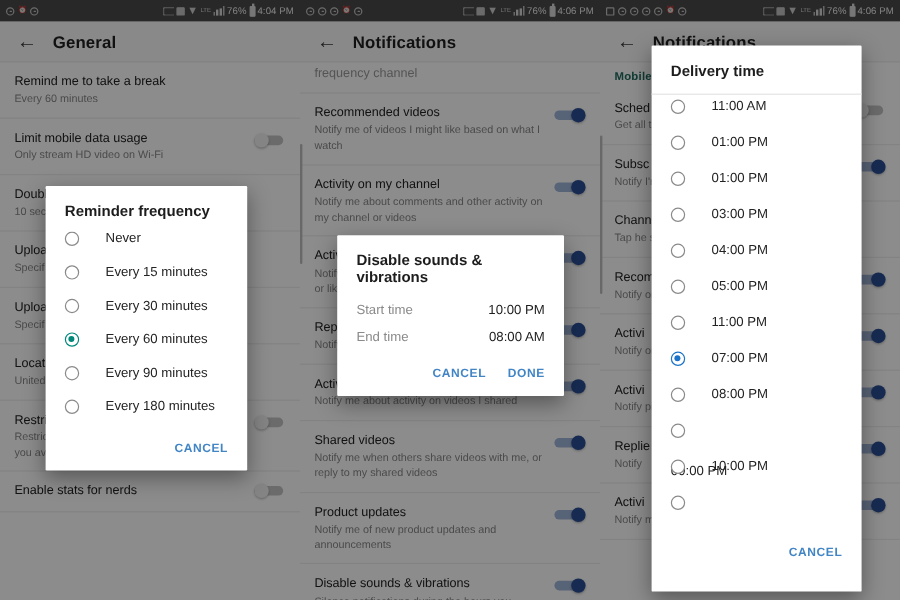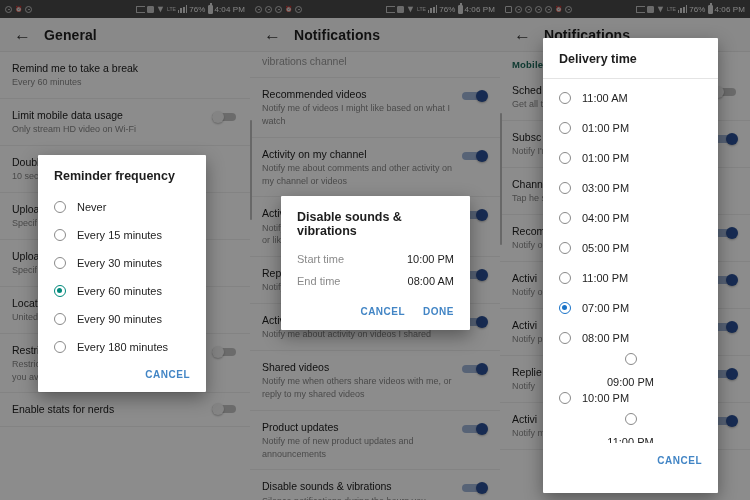--- a/index.html
+++ b/index.html
@@ -118,21 +118,21 @@
     border-radius: 1px;
   }
   .dlg-title {
     font-size: 12.5px; font-weight: bold; color: #1d1d1d;
     padding: 14px 20px 10px 16px;
   }
   .dlg-title.sep { border-bottom: 1px solid #e4e4e4; padding-bottom: 12px; }
 
   
   .radio-row {
-    display: flex; align-items: center; gap: 11px;
+    display: flex; gap: 22px;
     padding: 0 16px; height: 28px;
   }
   .radio {
     flex: 0 0 auto; width: 12px; height: 12px; border-radius: 50%;
     border: 1.4px solid #8a8a8a; position: relative; background: #fff;
   }
   .radio.sel { border-color: #00897b; }
   .radio.sel::after {
     content: ""; position: absolute; left: 2.2px; top: 2.2px;
     width: 5.2px; height: 5.2px; border-radius: 50%; background: #00897b;
@@ -324,21 +324,21 @@
     <div class="appbar">
       <span class="back-arrow">←</span>
       <span class="appbar-title">Notifications</span>
     </div>
 
     <div class="vscroll" style="top:120px; height:100px;"></div>
 
     <div class="list">
       <div class="row nosub" style="padding-top:0;padding-bottom:6px;">
         <div class="row-txt">
-          <div class="row-title" style="color:#9a9a9a;">vibrations channel</div>
+          <div class="row-title" style="color:#9a9a9a;">frequency channel</div>
         </div>
       </div>
       <div class="row">
         <div class="row-txt">
           <div class="row-title">Recommended videos</div>
           <div class="row-sub wrap">Notify me of videos I might like based on what I watch</div>
         </div>
         <div class="toggle on">
             <div class="track"></div>
             <div class="knob"></div>

